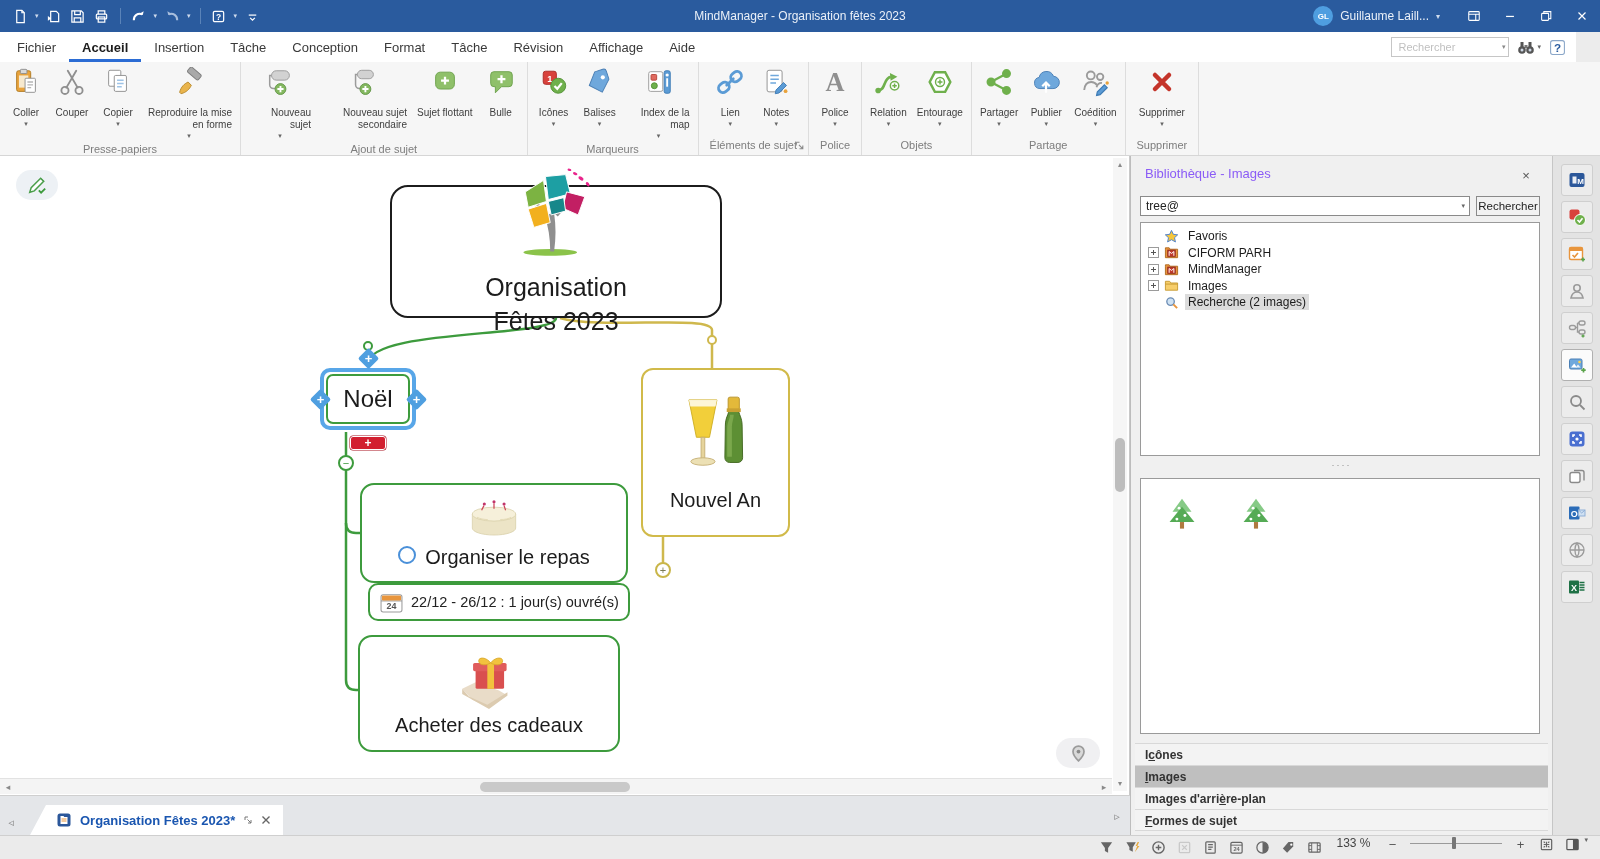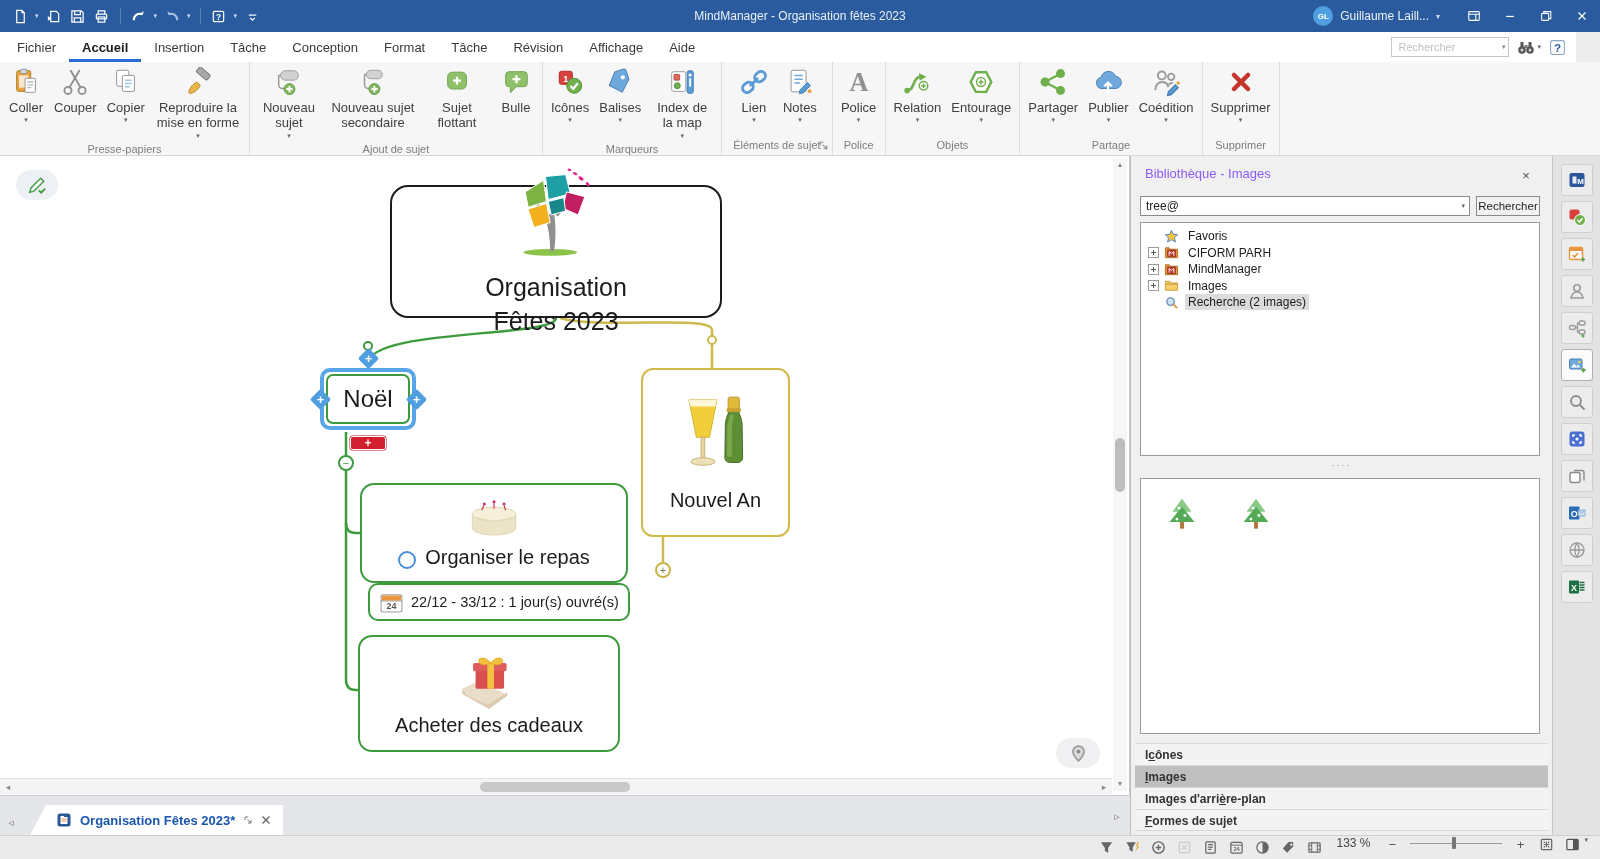--- a/index.html
+++ b/index.html
@@ -39,21 +39,21 @@
   .binoc .inchev{font-size:7px;color:#666}
   .helpq svg{width:17px;height:17px}
 
   
   .ribbon{position:absolute;left:0;top:62px;width:1600px;height:94px;background:#f6f6f6;border-bottom:1px solid #d6d6d6;display:flex}
   .rgroup{display:flex;flex-direction:column;border-right:1px solid #ddd;padding:3px 3px 0;position:relative}
   .rbtns{display:flex;flex:1;align-items:flex-start;justify-content:center}
   .rbtn{display:flex;flex-direction:column;align-items:center;padding:2px 5px;min-width:46px;max-width:72px}
   .rbtn.wide{max-width:96px}
   .ric{width:30px;height:30px}
-  .rlabel{font-size:13px;color:#404040;text-align:center;line-height:1.18;margin-top:3px}
+  .rlabel{font-size:10px;color:#404040;text-align:right;line-height:1.18;margin-top:10px}
   .chev{font-size:7px;color:#666;margin-top:1px}
   .rglabel{text-align:center;font-size:11px;color:#7d7d7d;padding:1px 8px 4px;white-space:nowrap}
   .rlauncher{position:absolute;right:3px;bottom:4px;width:11px;height:11px}
   .rlauncher svg{width:100%;height:100%}
 
   
   .canvas{position:absolute;left:0;top:156px;width:1130px;height:639px;background:#fff;overflow:hidden;border-right:1px solid #c9c9c9}
   .mapsvg{position:absolute;left:0;top:0}
   .node{position:absolute;background:#fff;display:flex;flex-direction:column;align-items:center;justify-content:center}
   .central{left:390px;top:29px;width:332px;height:133px;border:2.5px solid #1c1c1c;border-radius:18px;flex-direction:column;gap:10px}
@@ -66,21 +66,21 @@
   .dmd::after{content:"+";position:absolute;inset:0;transform:rotate(-45deg);color:#fff;font-weight:bold;font-size:13px;line-height:15px;text-align:center}
   .redplus{position:absolute;left:350px;top:280px;width:36px;height:14px;background:#d21f2f;border:1.5px solid #fff;border-radius:3px;box-shadow:0 0 0 .5px #a8101e}
   .redplus::after{content:"+";position:absolute;inset:0;color:#fff;font-weight:bold;font-size:12px;line-height:12px;text-align:center}
   .mcirc{position:absolute;left:338px;top:299px;width:16px;height:16px;border-radius:50%;background:#fff;border:2px solid #3d9b3d;color:#3d9b3d}
   .mcirc::after{content:"−";position:absolute;inset:0;font-size:11px;line-height:12px;text-align:center}
   .pcirc{position:absolute;left:655px;top:406px;width:16px;height:16px;border-radius:50%;background:#fff;border:2px solid #c9b64a;color:#7a7a55}
   .pcirc::after{content:"+";position:absolute;inset:0;font-size:11px;line-height:12px;text-align:center}
   .repas{left:360px;top:327px;width:268px;height:100px;border:2.5px solid #3d9b3d;border-radius:14px}
   .repas .n-img{width:64px;height:48px;margin-top:4px}
   .n-img svg{width:100%;height:100%}
-  .repas-row{display:flex;align-items:flex-end;gap:9px;margin:4px 0 8px}
+  .repas-row{display:flex;align-items:flex-start;gap:9px;margin:4px 0 8px}
   .prog{width:18px;height:18px;border-radius:50%;border:2.5px solid #4a90d9;background:#fff}
   .n-label{font-size:20px;color:#1c1c1c}
   .daterow{position:absolute;left:368px;top:427px;width:262px;height:38px;border:2.5px solid #3d9b3d;border-radius:10px;background:#fff;display:flex;align-items:center;gap:8px;padding-left:10px}
   .daterow .cal{width:23px;height:21px}
   .cal svg{width:100%;height:100%}
   .datetext{font-size:14.5px;color:#222}
   .cadeaux{left:358px;top:479px;width:262px;height:117px;border:2.5px solid #3d9b3d;border-radius:14px}
   .cadeaux .n-img{width:72px;height:62px;margin-top:2px}
   .nouvelan{left:641px;top:212px;width:149px;height:169px;border:2.5px solid #d1ba4a;border-radius:12px}
   .nouvelan .n-img{width:84px;height:96px}
@@ -638,21 +638,21 @@
   </div>
   <div class="daterow">
     <span class="cal">
         <svg viewBox="0 0 22 20">
           <rect x="1" y="2.5" width="20" height="16.5" rx="2" fill="#fff" stroke="#9b9b9b"></rect>
           <path d="M1 8.5h20" stroke="#9b9b9b"></path>
           <rect x="1.8" y="3.2" width="18.4" height="5" rx="1.4" fill="#e8953d"></rect>
           <text x="11" y="16.5" text-anchor="middle" font-size="8.5" font-weight="bold" fill="#555">24</text>
         </svg>
       </span>
-    <span class="datetext">22/12 - 33/12 : 1 jour(s) ouvré(s)</span>
+    <span class="datetext">22/12 - 26/12 : 1 jour(s) ouvré(s)</span>
   </div>
 
   <div class="node cadeaux">
     <span class="n-img">
         <svg viewBox="0 0 84 74">
           <path d="M10 44l16-8 28 10 10 6-22 14-20-9z" fill="#e9dcc8"></path>
           <path d="M10 44l8 9 22 10 24-15v4L42 68 10 50z" fill="#dccbb0"></path>
           <rect x="26" y="20" width="34" height="24" rx="2" fill="#d94f4f"></rect>
           <rect x="23" y="13" width="40" height="10" rx="2" fill="#e05c5c"></rect>
           <rect x="40" y="13" width="8" height="31" fill="#f2c23e"></rect>

